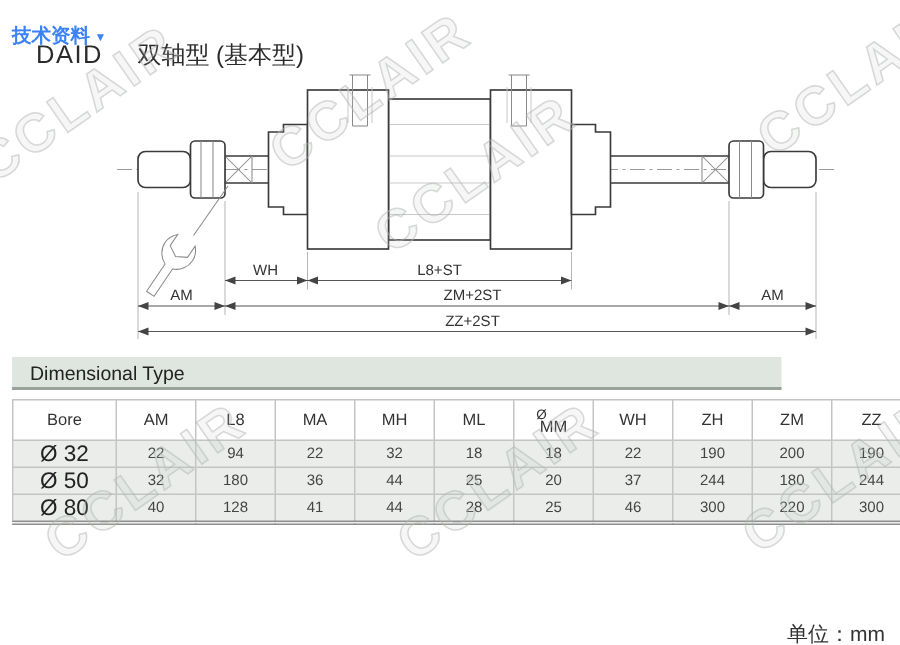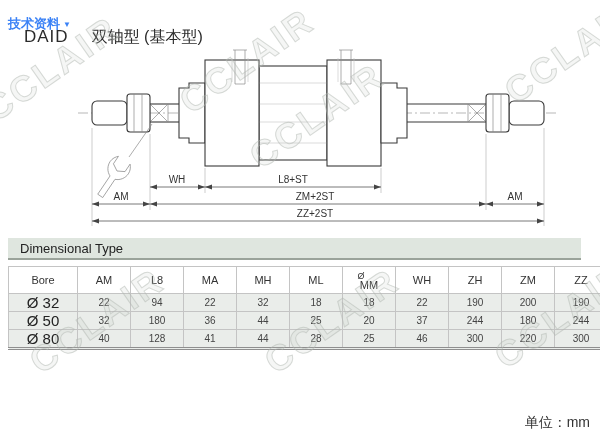--- a/index.html
+++ b/index.html
@@ -15,21 +15,21 @@
   .main{stroke:#3a3a3a;stroke-width:1.1;fill:#fff;}
   .mainl{stroke:#3a3a3a;stroke-width:1.1;fill:none;}
   .thin{stroke:#8a8a8a;stroke-width:0.7;fill:none;}
   .faint{stroke:#c3c3c3;stroke-width:0.6;fill:none;}
   .cl{stroke:#9a9a9a;stroke-width:0.7;stroke-dasharray:10 3 2 3;}
   .ext{stroke:#adadad;stroke-width:0.6;}
   .dim{stroke:#555;stroke-width:0.8;}
   .arr{fill:#444;stroke:none;}
   text.dtext{font-size:10px;fill:#333;text-anchor:middle;font-family:"Liberation Sans",sans-serif;}
   .band{
-    position:absolute;top:238px;left:8px;width:573px;height:22px;line-height:22px;
+    position:absolute;top:238px;left:8px;width:513px;height:22px;line-height:22px;
     background:#dfe6df;border-bottom:2px solid #9aa39a;padding-left:12px;
     box-sizing:border-box;font-size:13px;color:#222;
   }
   table.dims{
     position:absolute;top:266px;left:8px;width:600px;
     border-collapse:collapse;table-layout:fixed;
     border-top:1px solid #a8a8a8;border-bottom:3px double #8f8f8f;
   }
   .dims th,.dims td{border:1px solid #c4c4c4;text-align:center;padding:0;}
   .dims th{height:25px;font-size:11px;font-weight:normal;color:#333;background:#fff;}

